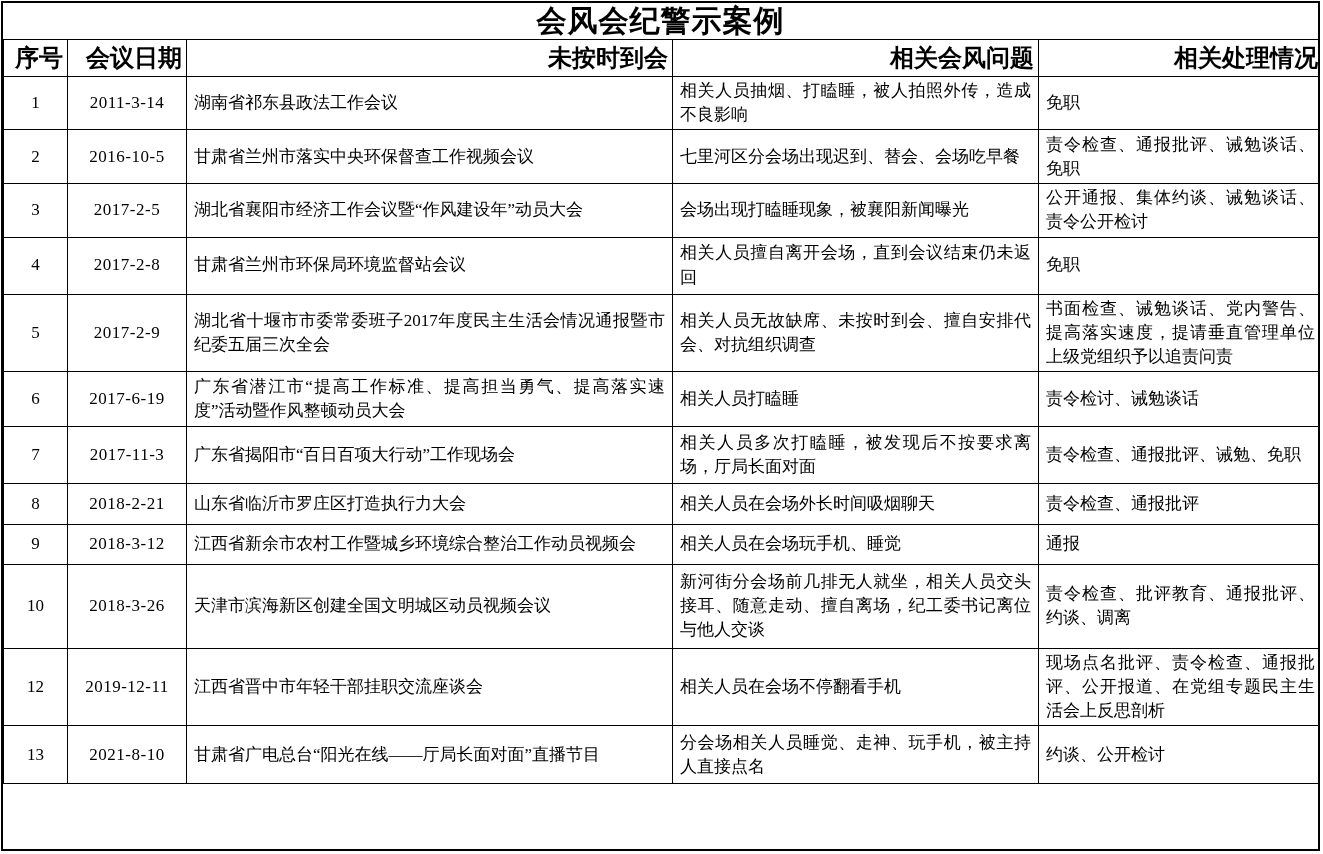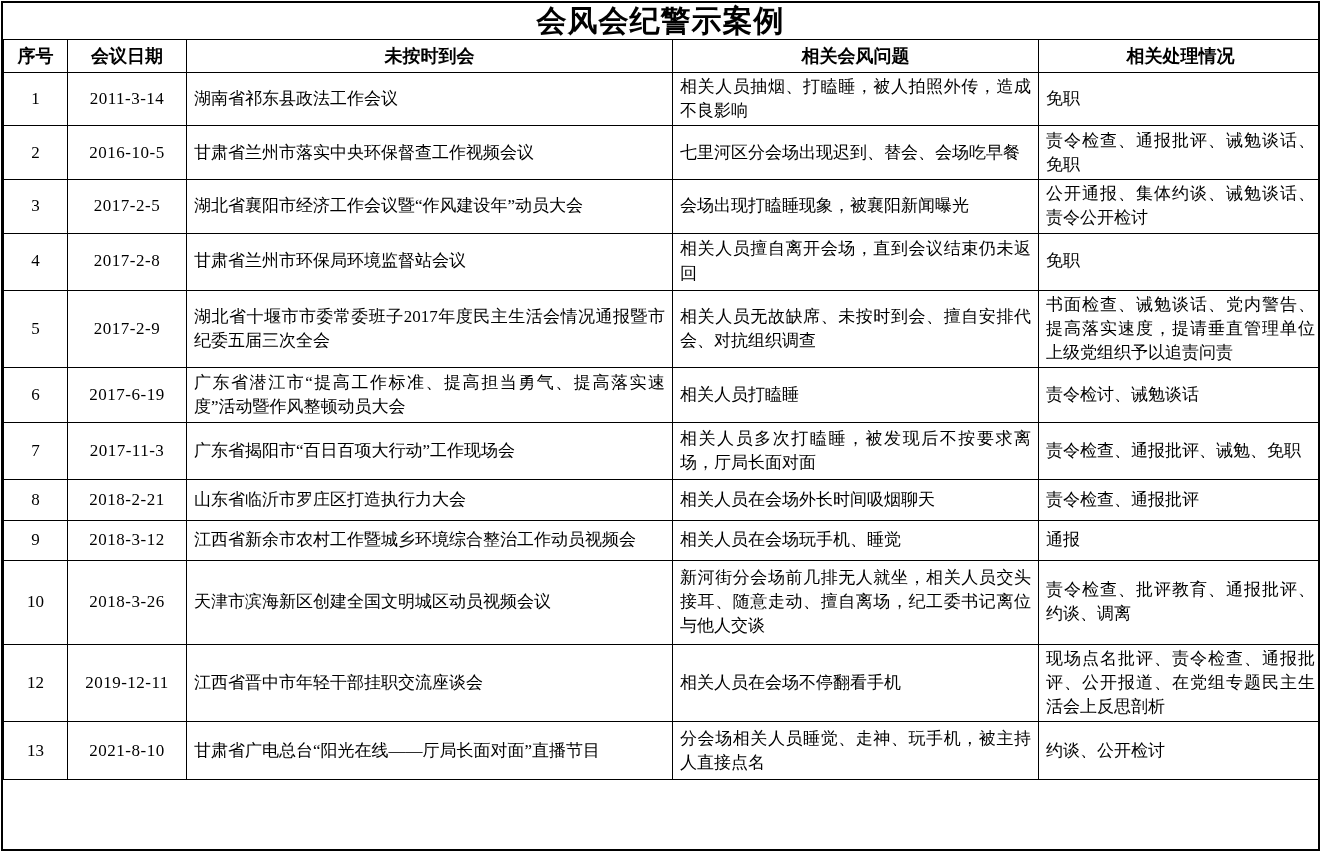--- a/index.html
+++ b/index.html
@@ -33,23 +33,23 @@
     border-collapse: collapse;
     table-layout: fixed;
   }
   table.cases th, table.cases td {
     border: 1.5px solid #000000;
     vertical-align: middle;
     overflow: hidden;
     box-sizing: border-box;
   }
   table.cases th {
-    font-size: 18px;
+    font-size: 24px;
     font-weight: bold;
-    text-align: center;
+    text-align: right;
     height: 33px;
     padding: 2px 4px;
   }
   table.cases td {
     font-size: 17px;
     line-height: 1.42;
     padding: 2px 7px;
   }
   td.c-no, td.c-date {
     text-align: center;

